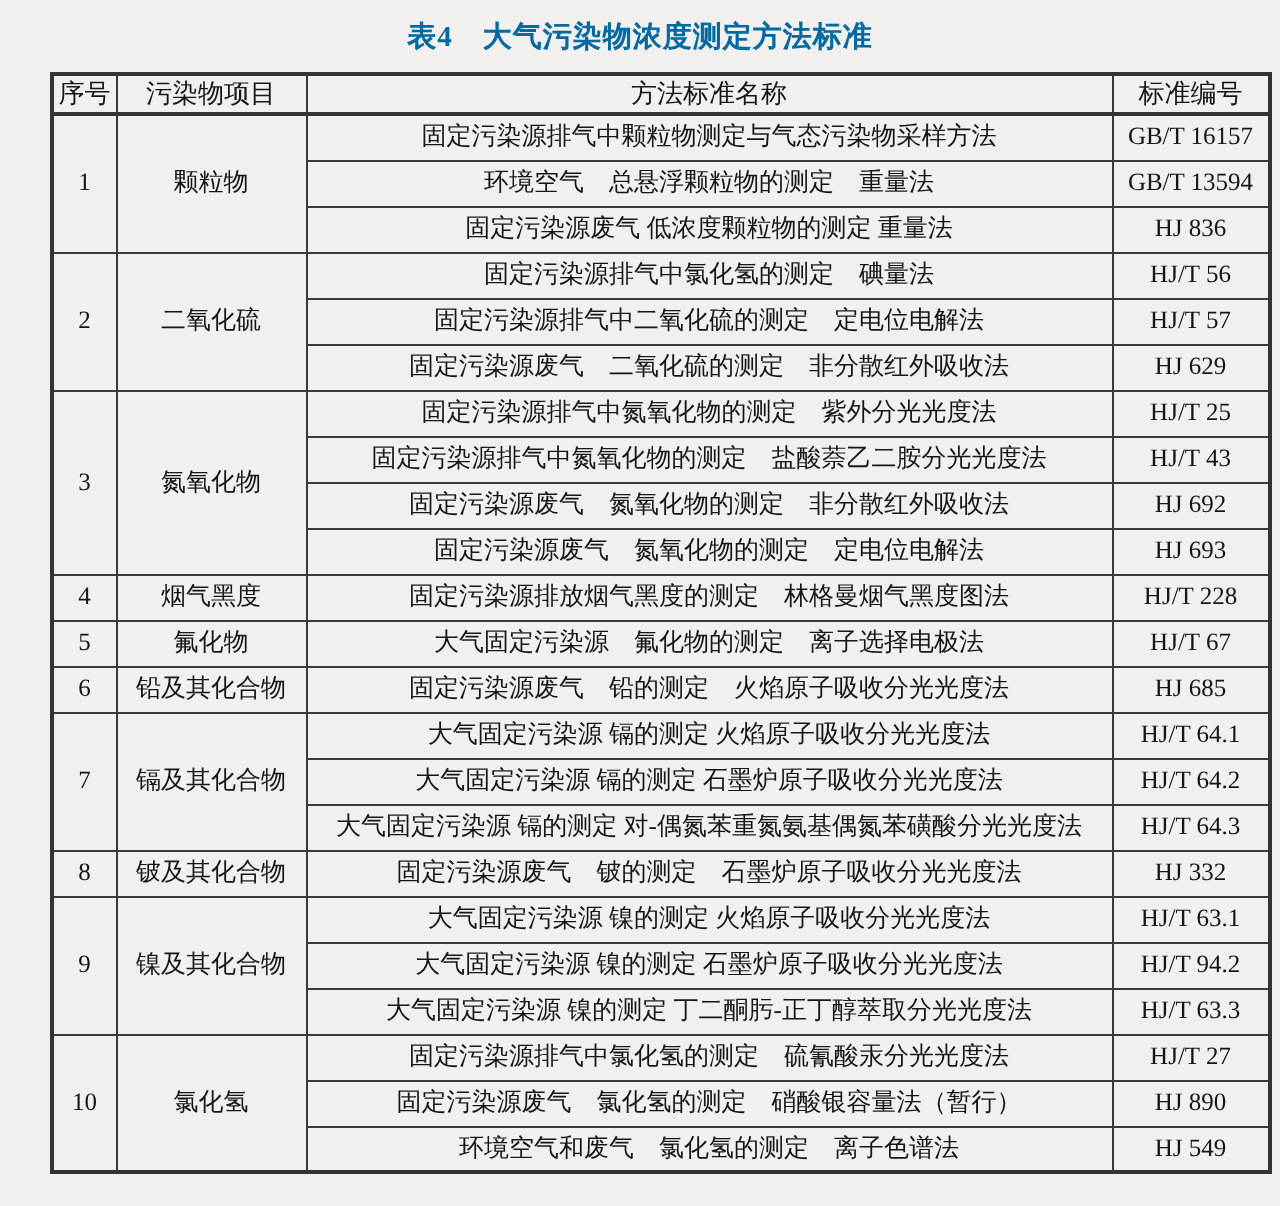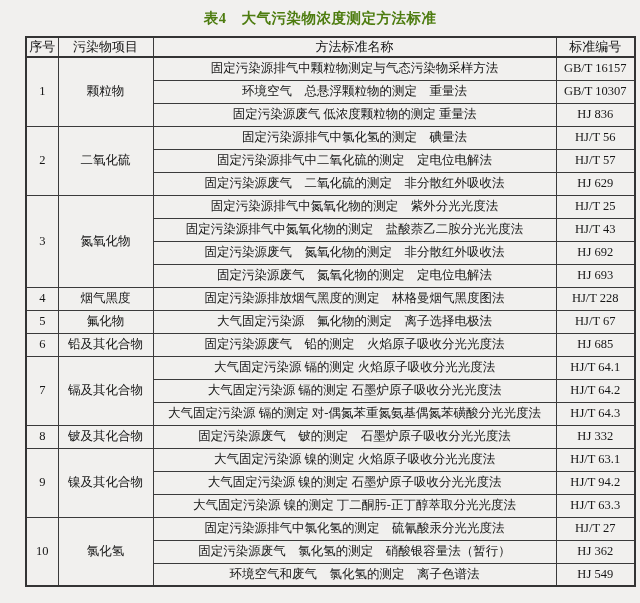--- a/index.html
+++ b/index.html
@@ -15,21 +15,21 @@
     font-family: "Liberation Serif", "DejaVu Serif", serif;
   }
   .page-title {
     margin: 0;
     padding-top: 9px;
     height: 27px;
     text-align: center;
     font-size: 14.5px;
     font-weight: bold;
     letter-spacing: 0.5px;
-    color: #4d7c0f;
+    color: #0369a1;
   }
   table.standards {
     border-collapse: collapse;
     table-layout: fixed;
     margin-left: 25px;
     width: 609px;
     border: 2px solid #343434;
   }
   table.standards th,
   table.standards td {
@@ -80,21 +80,21 @@
   <tbody>
 
     <tr>
       <td rowspan="3">1</td>
       <td rowspan="3">颗粒物</td>
       <td>固定污染源排气中颗粒物测定与气态污染物采样方法</td>
       <td>GB/T 16157</td>
     </tr>
     <tr>
       <td>环境空气　总悬浮颗粒物的测定　重量法</td>
-      <td>GB/T 10307</td>
+      <td>GB/T 13594</td>
     </tr>
     <tr>
       <td>固定污染源废气 低浓度颗粒物的测定 重量法</td>
       <td>HJ 836</td>
     </tr>
 
     <tr>
       <td rowspan="3">2</td>
       <td rowspan="3">二氧化硫</td>
       <td>固定污染源排气中氯化氢的测定　碘量法</td>
@@ -187,20 +187,20 @@
     </tr>
 
     <tr>
       <td rowspan="3">10</td>
       <td rowspan="3">氯化氢</td>
       <td>固定污染源排气中氯化氢的测定　硫氰酸汞分光光度法</td>
       <td>HJ/T 27</td>
     </tr>
     <tr>
       <td>固定污染源废气　氯化氢的测定　硝酸银容量法（暂行）</td>
-      <td>HJ 362</td>
+      <td>HJ 890</td>
     </tr>
     <tr>
       <td>环境空气和废气　氯化氢的测定　离子色谱法</td>
       <td>HJ 549</td>
     </tr>
   </tbody>
 </table>
 
 </body></html>

